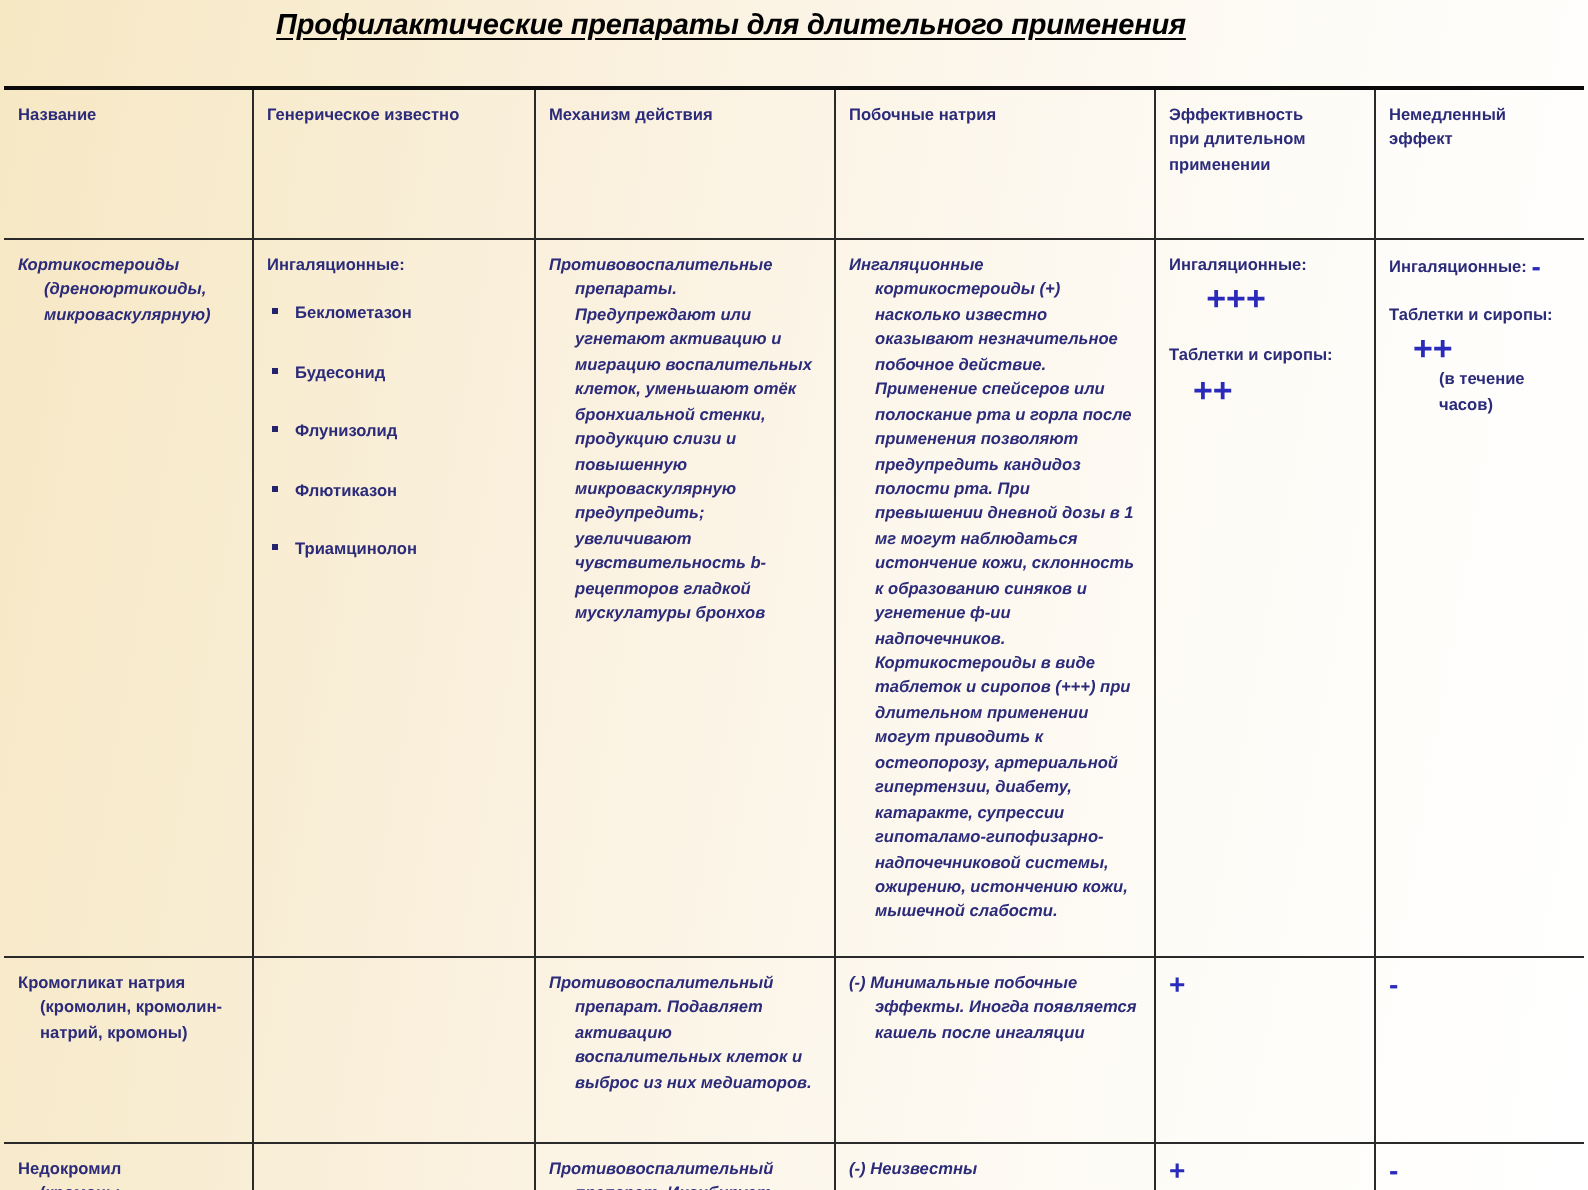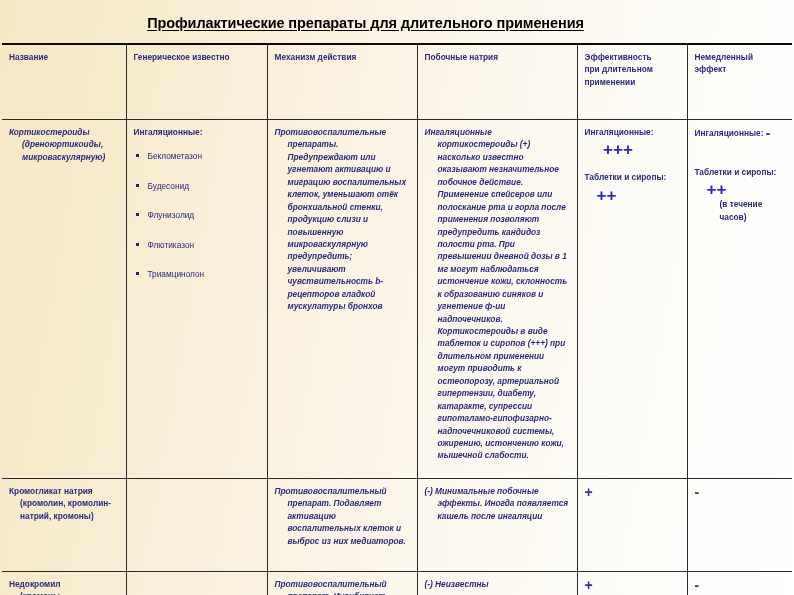--- a/index.html
+++ b/index.html
@@ -27,23 +27,24 @@
         #fcf6ea 52%,
         #fdfaf3 68%,
         #fefdfa 82%,
         #ffffff 100%);
   }
 
   
   #title-wrap {
     position: absolute;
     left: 0;
-    top: 14px;
+    top: 4px;
     width: 731px;
     text-align: center;
+    font-style: italic;
   }
   #slide-title {
     display: inline-block;
     font-size: 14.5px;
     font-weight: bold;
     color: #000000;
     letter-spacing: -0.1px;
     text-decoration: underline;
     text-underline-offset: 2px;
     white-space: nowrap;
@@ -120,21 +121,21 @@
     list-style: none;
     margin: 12px 0 0 0;
     padding: 0;
   }
   ul.drug-list li {
     position: relative;
     padding-left: 14px;
     margin-bottom: 17px;
     font-size: 8.3px;
     color: #2b2b7a;
-    font-weight: normal;
+    font-weight: bold;
   }
   ul.drug-list li .bullet-sq {
     position: absolute;
     left: 2px;
     top: 4px;
     width: 3px;
     height: 3px;
     background: #24246e;
   }
 
@@ -172,21 +173,21 @@
     padding-top: 9px;
   }
   .inline-note {
     font-size: 8.3px;
     font-weight: bold;
     color: #2b2b7a;
     margin-left: 19px;
   }
   .imm-row {
     display: block;
-    margin-bottom: 26px;
+    margin-bottom: 11px;
   }
   .imm-inline {
     display: inline-block;
     vertical-align: middle;
   }
 </style>
 </head>
 <body>
 
 <div id="slide">

